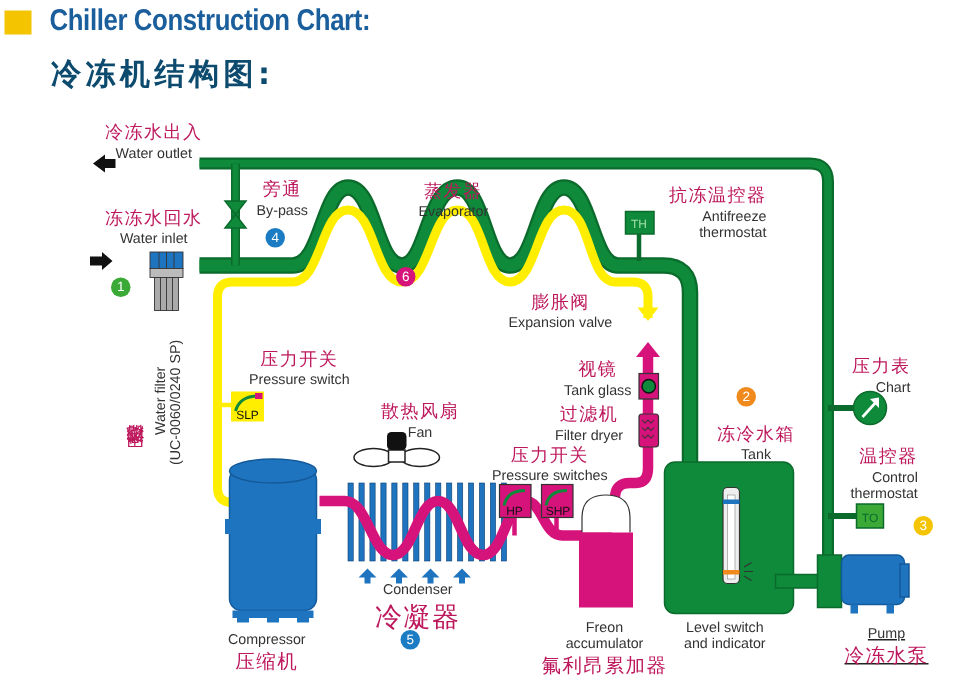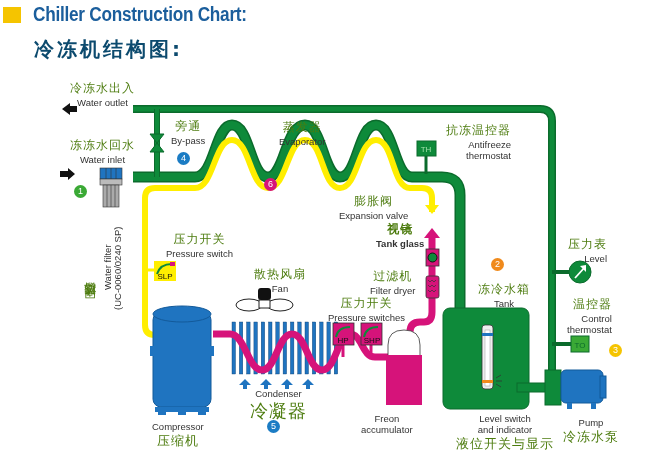--- a/index.html
+++ b/index.html
@@ -2,21 +2,21 @@
 <html><head>
 <meta charset="utf-8">
 <style>
   html,body{margin:0;padding:0;background:#fff;}
   body{width:653px;height:465px;position:relative;overflow:hidden;font-family:"DejaVu Sans",sans-serif;}
   .hdr-sq{position:absolute;left:3px;top:7px;width:18px;height:16px;background:#f5c400;}
   .hdr-en{position:absolute;left:33px;top:3px;font-family:"Liberation Sans",sans-serif;font-weight:bold;font-size:20px;color:#1b5e9c;letter-spacing:-0.3px;transform:scaleX(0.86);transform-origin:left;}
   .hdr-cn{position:absolute;left:34px;top:36px;font-weight:bold;font-size:20px;color:#0c4a6e;letter-spacing:3px;}
   svg#dia{position:absolute;left:0;top:0;}
   .lbl{position:absolute;text-align:center;color:#222;white-space:nowrap;}
-  .cn{font-size:12px;color:#4d7c0f;letter-spacing:1px;}
+  .cn{font-size:12px;color:#be185d;letter-spacing:1px;}
   .en{font-family:"Liberation Sans",sans-serif;font-size:9.5px;color:#333;}
   .left{text-align:right;}
   .badge{position:absolute;width:13px;height:13px;border-radius:50%;color:#fff;font-family:"Liberation Sans",sans-serif;font-size:9px;line-height:13px;text-align:center;}
   .vert{position:absolute;writing-mode:vertical-rl;transform:rotate(180deg);white-space:nowrap;}
 </style>
 </head>
 <body>
 
 <div class="hdr-sq"></div>
 <div class="hdr-en">Chiller Construction Chart:</div>
@@ -212,35 +212,35 @@
 <div class="vert" style="left:98px;top:222px;height:90px;text-align:center;">
   <span class="en">Water filter</span>
 </div>
 <div class="vert" style="left:108px;top:218px;height:100px;text-align:center;">
   <span class="en">(UC-0060/0240 SP)</span>
 </div>
 <div class="lbl" style="left:166px;top:231px;">
   <div class="cn">压力开关</div>
   <div class="en">Pressure switch</div>
 </div>
-<div class="lbl" style="left:376px;top:221px;font-weight:bold;">
+<div class="lbl" style="left:376px;top:238px;">
   <div class="cn">视镜</div>
   <div class="en">Tank glass</div>
 </div>
 <div class="lbl" style="left:370px;top:268px;">
   <div class="cn">过滤机</div>
   <div class="en">Filter dryer</div>
 </div>
 <div class="lbl" style="left:478px;top:281px;">
   <div class="cn">冻冷水箱</div>
   <div class="en">Tank</div>
 </div>
 <div class="lbl left" style="left:568px;top:236px;">
   <div class="cn">压力表</div>
-  <div class="en">Level</div>
+  <div class="en">Chart</div>
 </div>
 <div class="lbl left" style="left:567px;top:296px;">
   <div class="cn">温控器</div>
   <div class="en">Control</div>
   <div class="en">thermostat</div>
 </div>
 <div class="lbl" style="left:254px;top:266px;text-align:center;">
   <div class="cn">散热风扇</div>
   <div class="en">Fan</div>
 </div>
@@ -252,27 +252,27 @@
   <div class="en">Compressor</div>
   <div class="cn" style="font-size:13px;">压缩机</div>
 </div>
 <div class="lbl" style="left:250px;top:388px;">
   <div class="en">Condenser</div>
   <div class="cn" style="font-size:18px;">冷凝器</div>
 </div>
 <div class="lbl" style="left:361px;top:413px;">
   <div class="en">Freon</div>
   <div class="en">accumulator</div>
+  <div class="cn" style="font-size:13px;">氟利昂累加器</div>
 </div>
 <div class="lbl" style="left:456px;top:413px;">
   <div class="en">Level switch</div>
   <div class="en">and indicator</div>
-  <div class="cn" style="font-size:13px;">液位开关与显示</div>
-</div>
-<div class="lbl" style="left:563px;top:417px;">
+</div>
+<div class="lbl" style="left:563px;top:417px;text-decoration:underline;">
   <div class="en">Pump</div>
   <div class="cn" style="font-size:13px;">冷冻水泵</div>
 </div>
 
 <div class="badge" style="left: 74px; top: 185px; background: rgb(58, 169, 53);">1</div>
 <div class="badge" style="left: 491px; top: 258px; background: rgb(240, 138, 28);">2</div>
 <div class="badge" style="left: 609px; top: 344px; background: rgb(245, 196, 0);">3</div>
 <div class="badge" style="left: 177px; top: 152px; background: rgb(27, 124, 196);">4</div>
 <div class="badge" style="left: 267px; top: 420px; background: rgb(27, 124, 196);">5</div>
 <div class="badge" style="left: 264px; top: 178px; background: rgb(214, 19, 122);">6</div>

